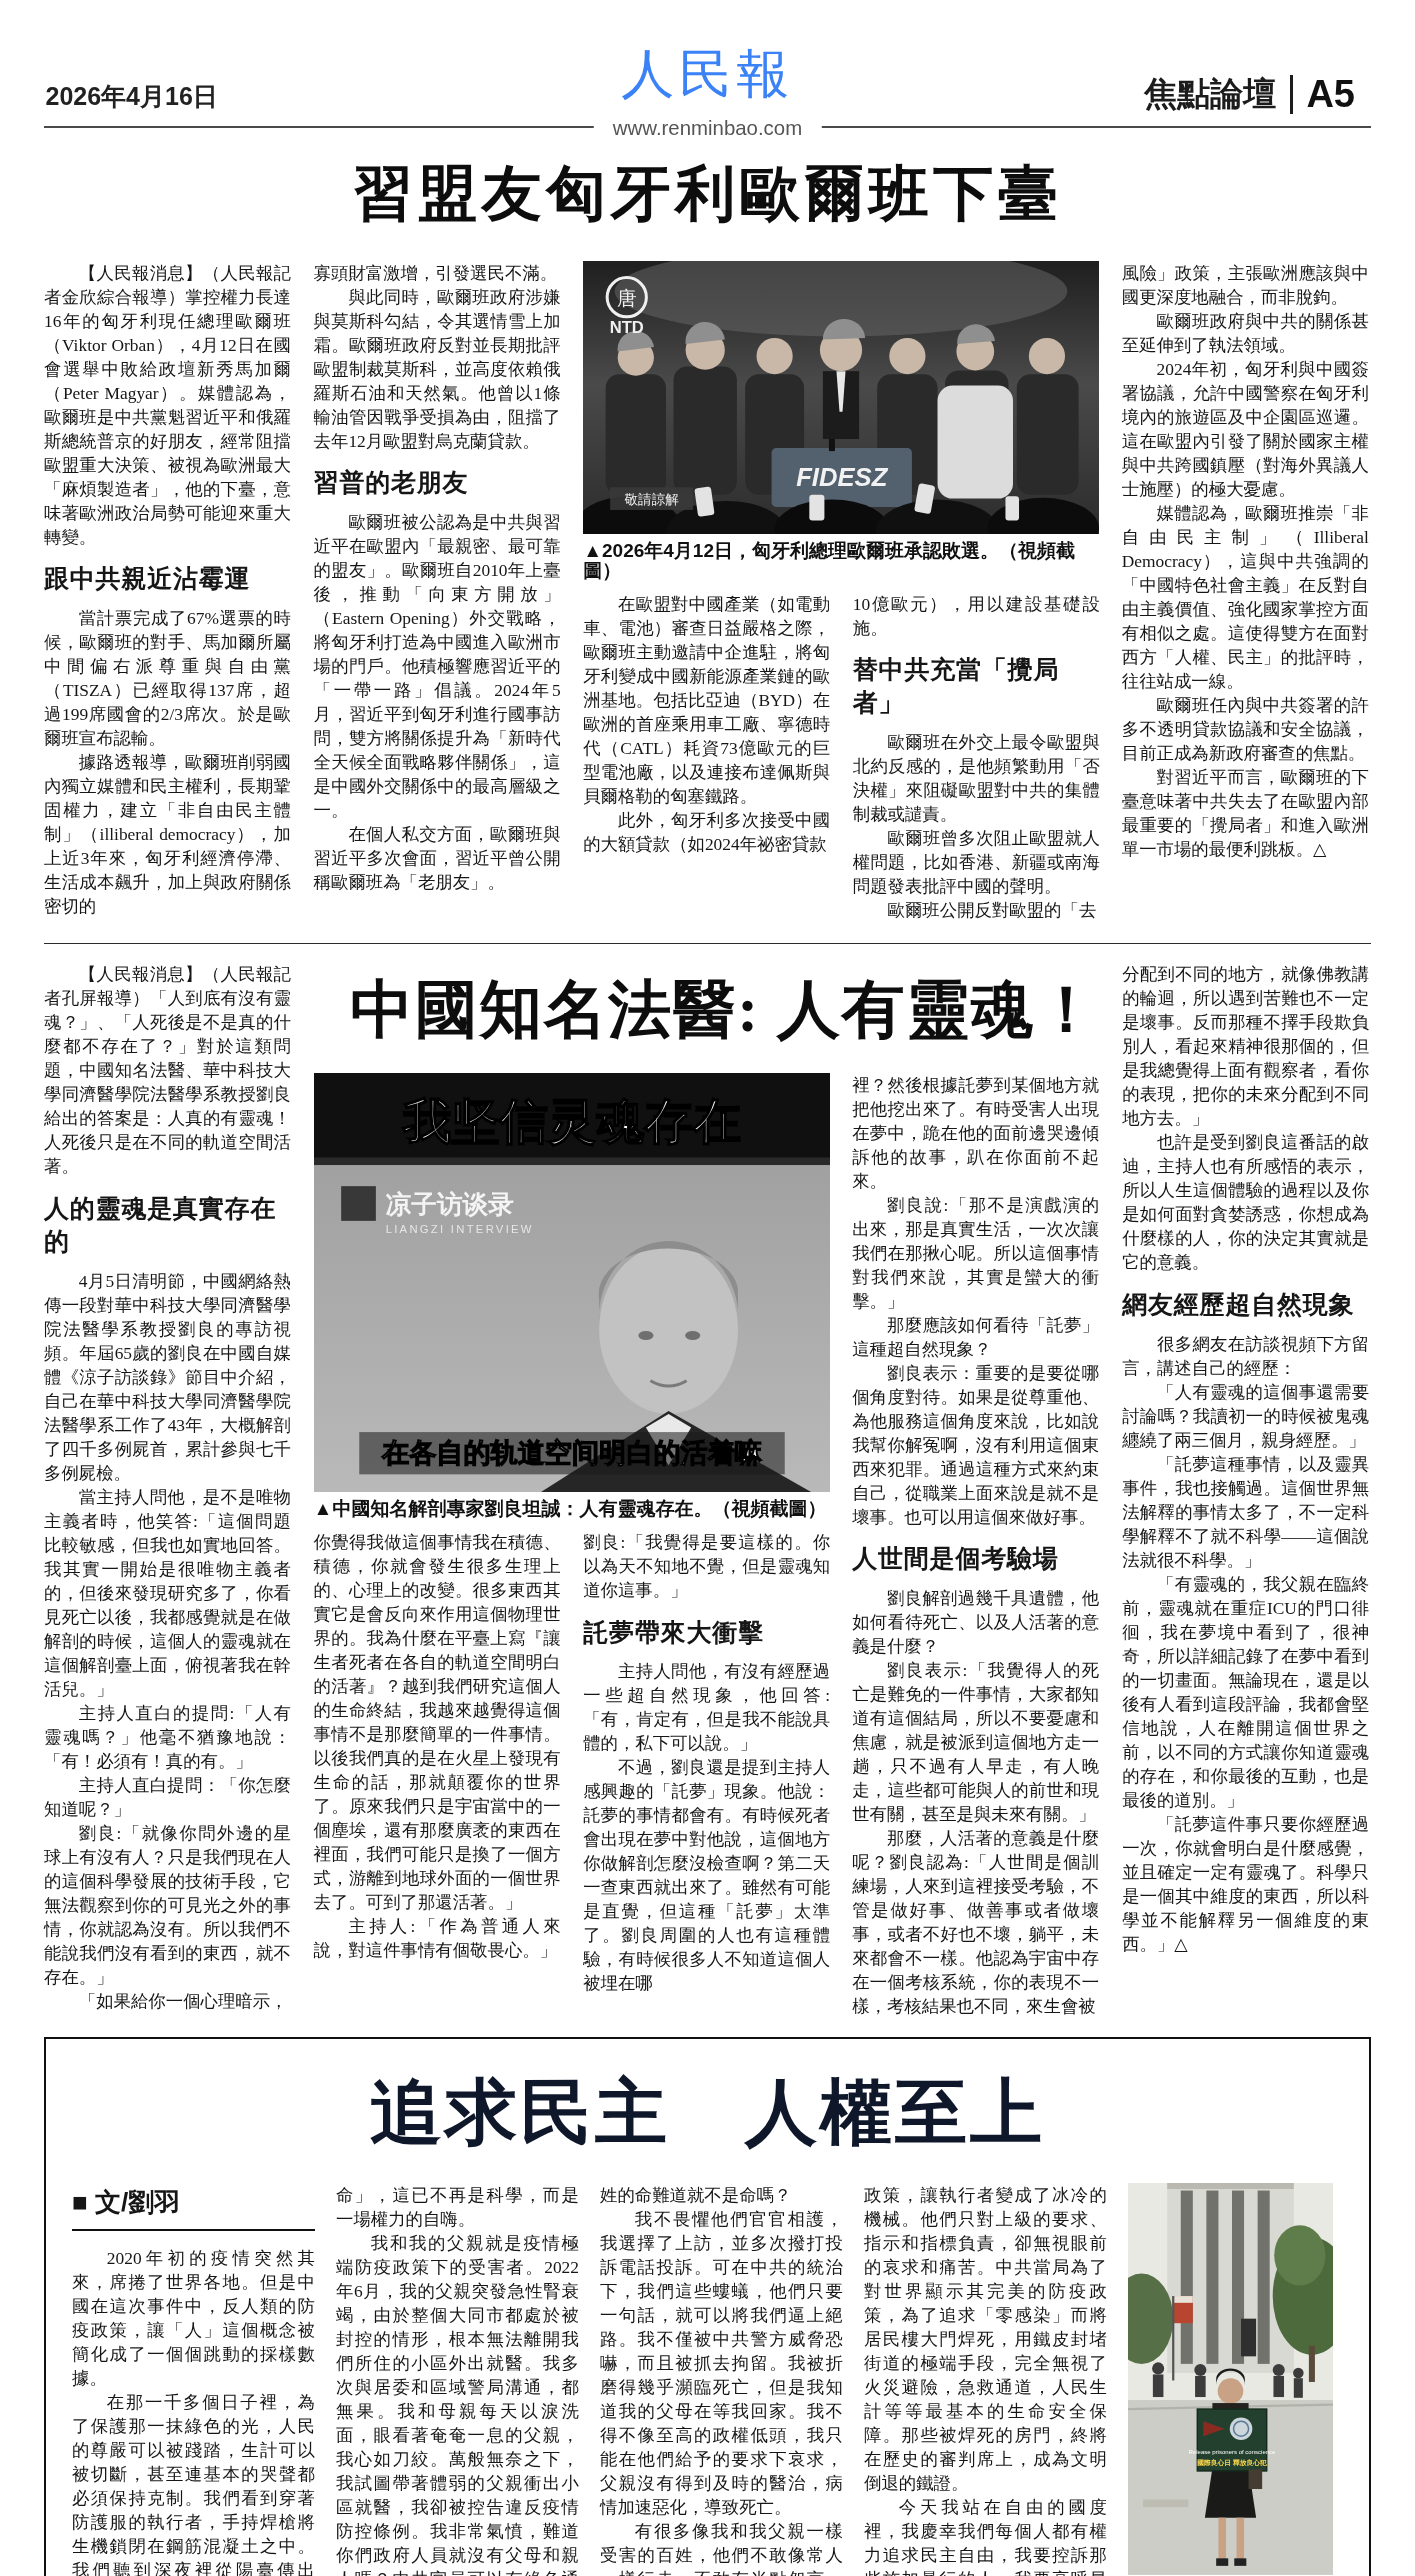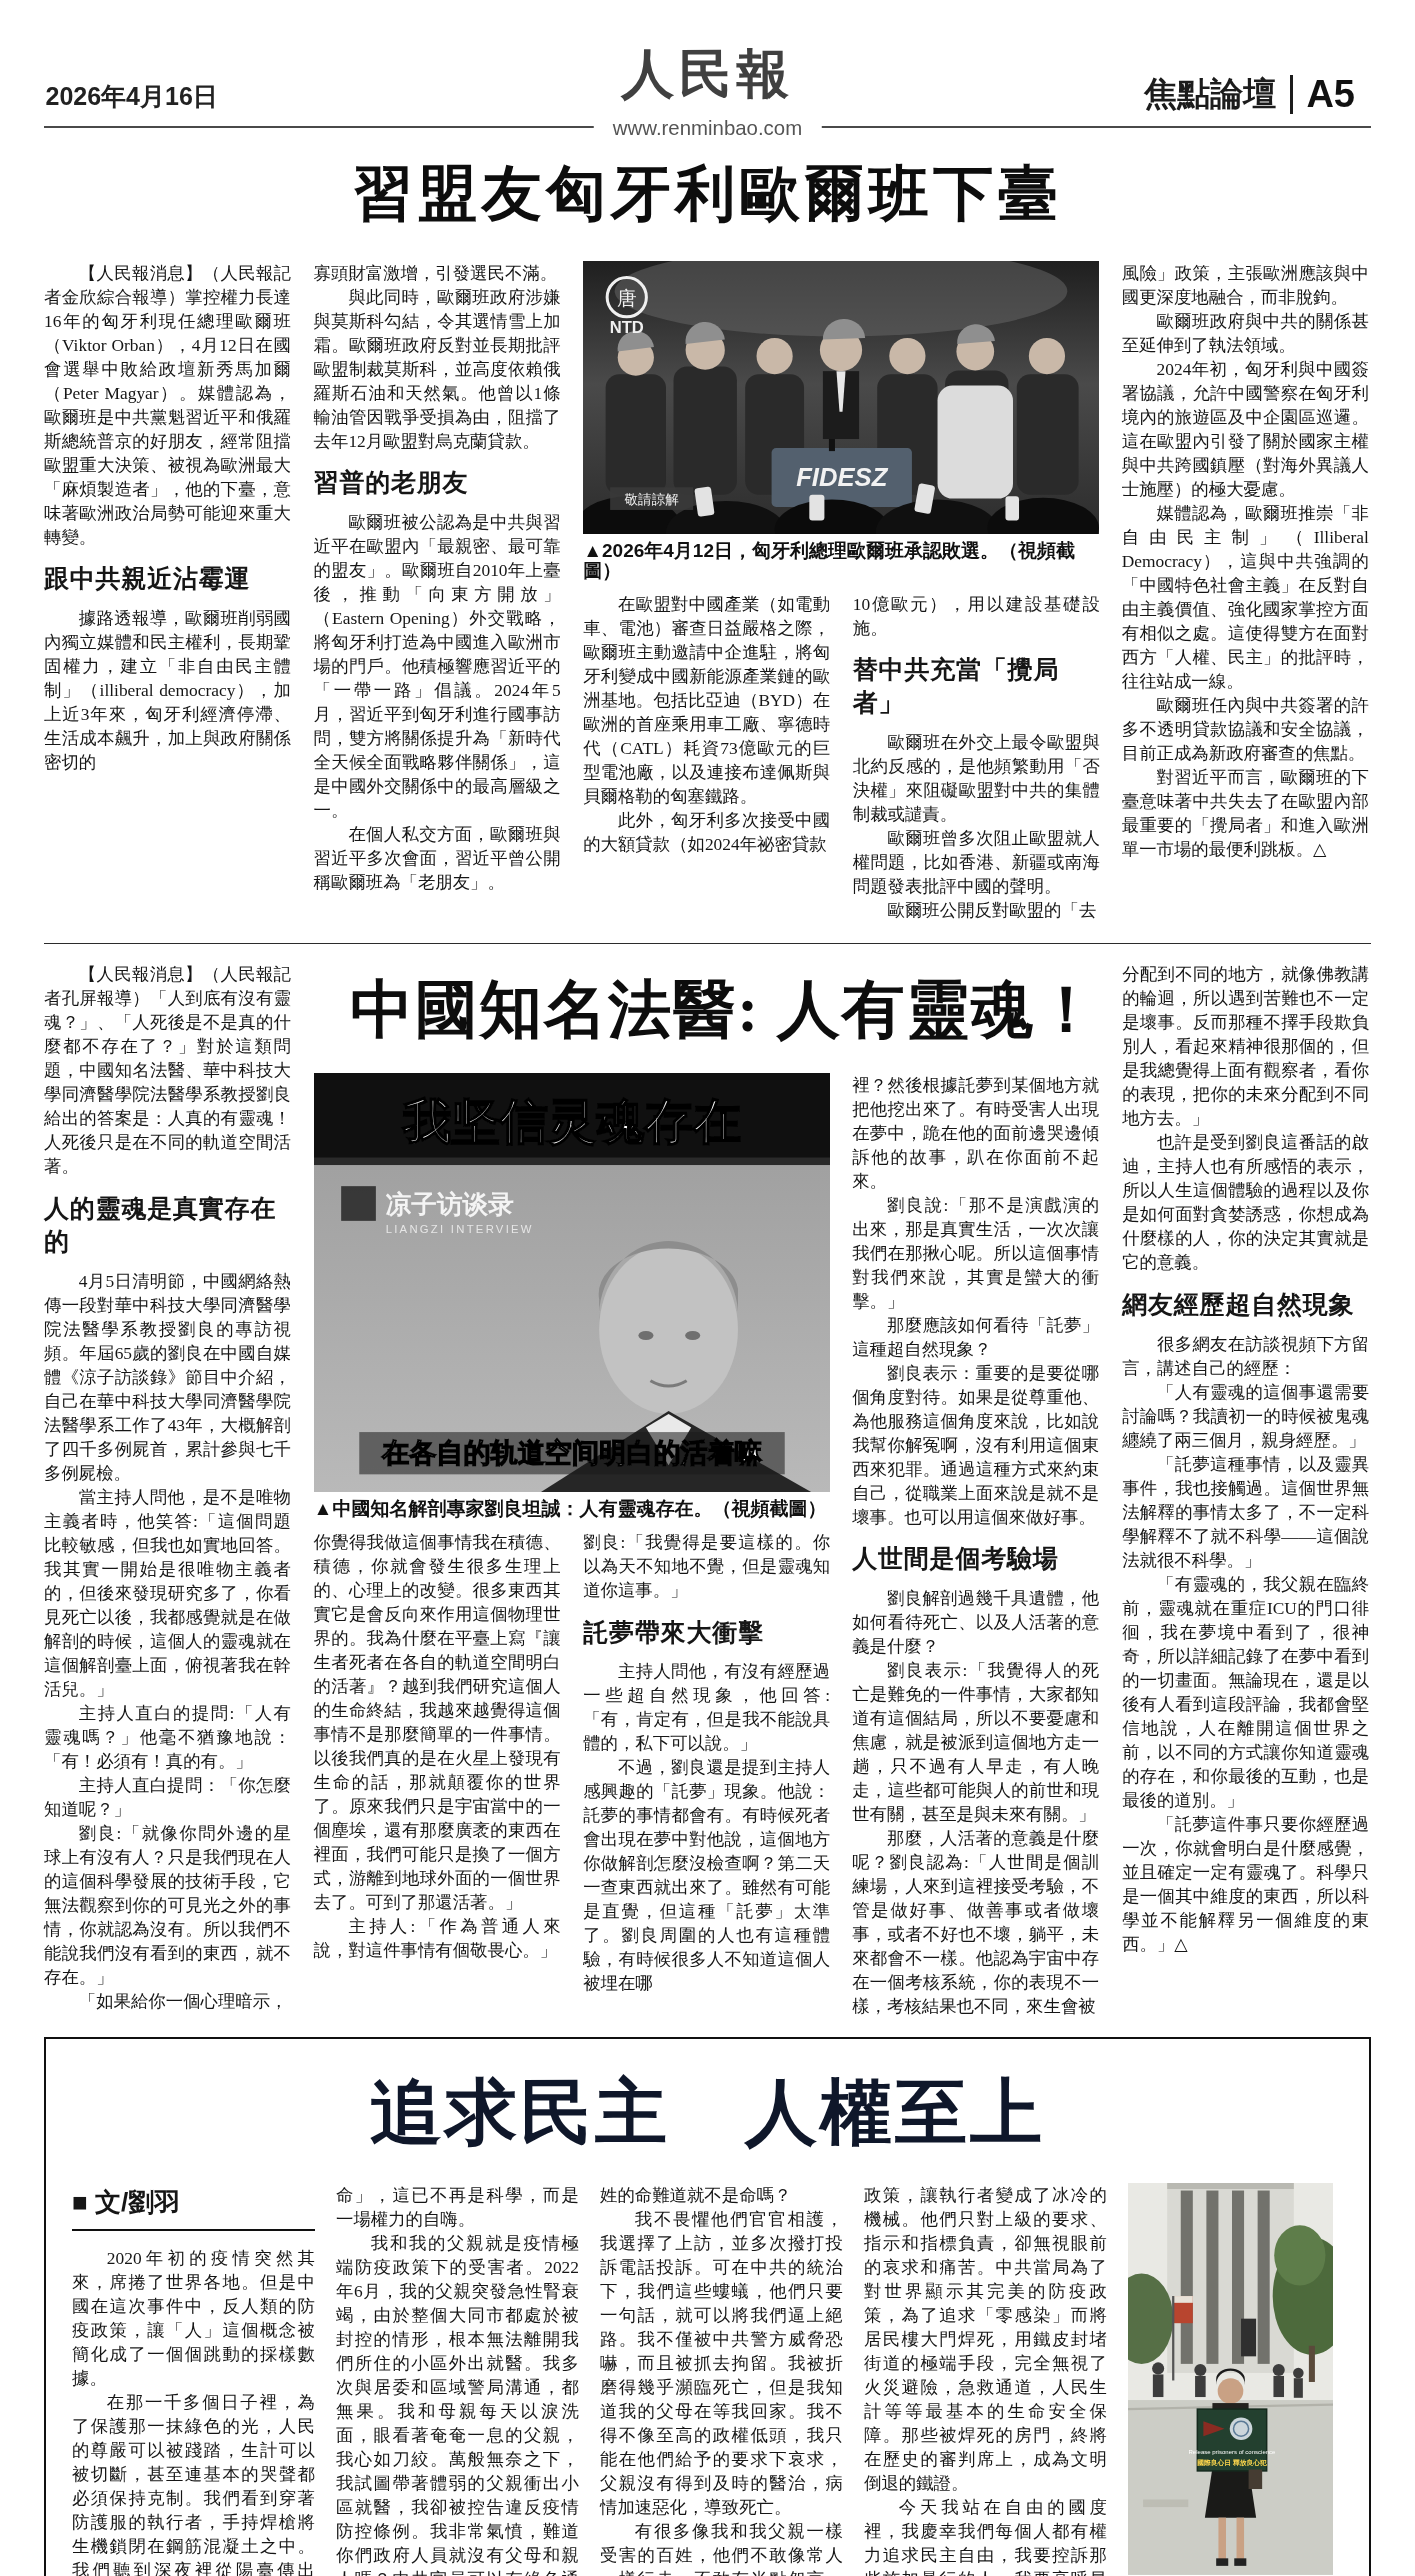--- a/index.html
+++ b/index.html
@@ -13,21 +13,21 @@
 
   
   .hdr { position:relative; height:134px; margin:0 44px; }
   .hdr-date { position:absolute; left:1.5px; bottom:21px; font-size:25px; font-family:"Liberation Sans","DejaVu Sans",sans-serif; color:#222; font-weight:bold; }
   .hdr-right { position:absolute; right:16px; bottom:16.6px; display:flex; align-items:center; gap:13.6px; }
   .hdr-section { font-size:33px; font-weight:bold; font-family:"Liberation Sans","DejaVu Sans",sans-serif; color:#1c1c1c; }
   .hdr-vbar { width:3px; height:39px; background:#1c1c1c; }
   .hdr-pageno { font-size:38px; font-weight:bold; font-family:"Liberation Sans","DejaVu Sans",sans-serif; color:#111; }
   .hdr-rule { position:absolute; left:0; right:0; bottom:6px; height:2.3px; background:#4a4a4a; }
   .masthead { position:absolute; left:50%; transform:translateX(-50%); bottom:22.6px; text-align:center; }
-  .masthead-name { font-size:53px; font-weight:700; color:#404040; letter-spacing:4.5px; font-family:"Liberation Serif","DejaVu Serif",serif; }
+  .masthead-name { font-size:53px; font-weight:400; color:#3b82f6; letter-spacing:4.5px; font-family:"Liberation Serif","DejaVu Serif",serif; }
   .masthead-url { position:absolute; left:50%; transform:translateX(-50%); bottom:-6px; background:#fff; padding:0 19.6px; font-size:20.4px; color:#555; font-family:"Liberation Sans","DejaVu Sans",sans-serif; white-space:nowrap; }
 
   
   .hl1 { text-align:center; font-size:60px; font-weight:900; letter-spacing:4.5px; margin:19.6px 0 26px; font-family:"Liberation Serif","DejaVu Serif",serif; color:#0d0d0d; }
   .hl2 { text-align:right; font-size:63px; font-weight:900; letter-spacing:1.5px; margin:4.5px 0 19.6px; color:#0d0d0d; }
   .hl3 { text-align:center; font-size:72px; font-weight:900; letter-spacing:3px; margin:7.5px 0 22.6px; color:#0f172a; }
 
   
   .cols { display:flex; gap:22.6px; margin:0 44px; align-items:flex-start; }
   .a-col { width:247px; flex:none; }
@@ -70,20 +70,21 @@
     <div class="hdr-rule"></div>
     <div class="masthead-url">www.renminbao.com</div>
   </div>
 
   <h1 class="hl1">習盟友匈牙利歐爾班下臺</h1>
 
   <div class="cols">
     <div class="a-col">
         <p class="para">【人民報消息】（人民報記者金欣綜合報導）掌控權力長達16年的匈牙利現任總理歐爾班（Viktor Orban），4月12日在國會選舉中敗給政壇新秀馬加爾（Peter Magyar）。媒體認為，歐爾班是中共黨魁習近平和俄羅斯總統普京的好朋友，經常阻擋歐盟重大決策、被視為歐洲最大「麻煩製造者」，他的下臺，意味著歐洲政治局勢可能迎來重大轉變。</p>
         <h3 class="subhead">跟中共親近沾霉運</h3>
+        <p class="para">當計票完成了67%選票的時候，歐爾班的對手、馬加爾所屬中間偏右派尊重與自由黨（TISZA）已經取得137席，超過199席國會的2/3席次。於是歐爾班宣布認輸。</p>
         <p class="para">據路透報導，歐爾班削弱國內獨立媒體和民主權利，長期鞏固權力，建立「非自由民主體制」（illiberal democracy），加上近3年來，匈牙利經濟停滯、生活成本飆升，加上與政府關係密切的</p>
       </div>
     <div class="a-col">
         <p class="para ni">寡頭財富激增，引發選民不滿。</p>
         <p class="para">與此同時，歐爾班政府涉嫌與莫斯科勾結，令其選情雪上加霜。歐爾班政府反對並長期批評歐盟制裁莫斯科，並高度依賴俄羅斯石油和天然氣。他曾以1條輸油管因戰爭受損為由，阻擋了去年12月歐盟對烏克蘭貸款。</p>
         <h3 class="subhead">習普的老朋友</h3>
         <p class="para">歐爾班被公認為是中共與習近平在歐盟內「最親密、最可靠的盟友」。歐爾班自2010年上臺後，推動「向東方開放」（Eastern Opening）外交戰略，將匈牙利打造為中國進入歐洲市場的門戶。他積極響應習近平的「一帶一路」倡議。2024年5月，習近平到匈牙利進行國事訪問，雙方將關係提升為「新時代全天候全面戰略夥伴關係」，這是中國外交關係中的最高層級之一。</p>
         <p class="para">在個人私交方面，歐爾班與習近平多次會面，習近平曾公開稱歐爾班為「老朋友」。</p>
       </div>
     <div class="span2">

